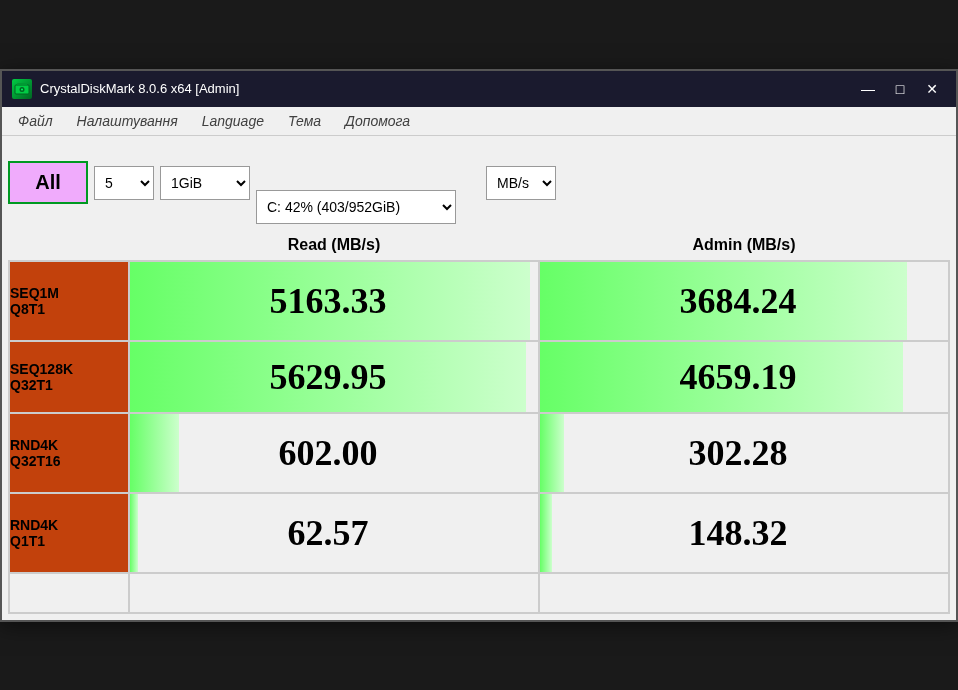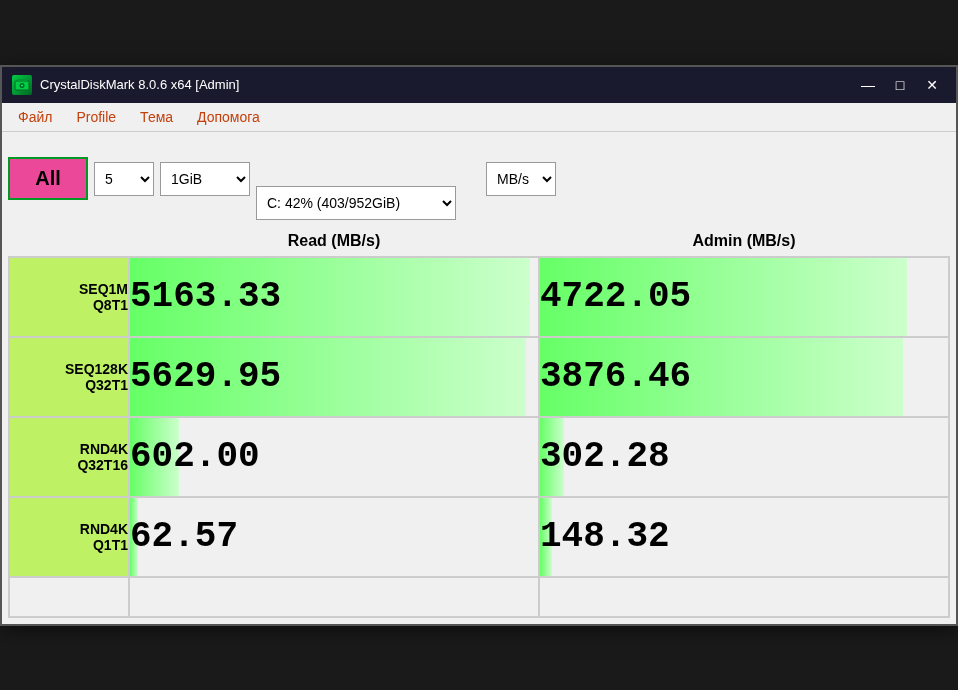--- a/index.html
+++ b/index.html
@@ -66,34 +66,35 @@
     .menu-bar {
       background: #f0f0f0;
       display: flex;
       padding: 2px 4px;
       border-bottom: 1px solid #ccc;
     }
     .menu-item {
       padding: 4px 12px;
       font-size: 14px;
       cursor: pointer;
-      color: #c2410c;
+      color: #404040;
+      font-style: italic;
     }
     .main-content {
       padding: 6px;
       background: #f0f0f0;
     }
     .toolbar {
       display: flex;
       align-items: center;
       gap: 6px;
       margin-bottom: 6px;
     }
     .all-btn {
-      background: #ec4899;
+      background: #f0abfc;
       color: black;
       font-size: 20px;
       font-weight: bold;
       padding: 8px 8px;
       border: 2px solid #009922;
       cursor: pointer;
       min-width: 80px;
       text-align: center;
     }
     .select-box {
@@ -115,22 +116,22 @@
       font-size: 16px;
       font-weight: bold;
       padding: 6px 0;
       text-align: center;
     }
     .results-table td {
       border: 2px solid #ccc;
       padding: 0;
     }
     .label-cell {
-      background: #bef264;
-      text-align: right;
+      background: #c2410c;
+      text-align: left;
       padding: 12px 10px;
       font-size: 14px;
       font-weight: bold;
       width: 120px;
       border: 2px solid #009922;
     }
     .value-cell {
       position: relative;
       overflow: hidden;
       text-align: right;
@@ -143,24 +144,24 @@
       height: 100%;
       background: linear-gradient(to right, #66ff66, #ccffcc);
       z-index: 0;
     }
     .value-text {
       position: relative;
       z-index: 1;
       font-size: 36px;
       font-weight: 900;
       color: black;
-      font-family: Liberation Mono, monospace;
+      font-family: Liberation Serif, serif;
       padding: 8px 12px 8px 0;
       display: block;
-      text-align: left;
+      text-align: center;
     }
     .header-row th {
       background: #f0f0f0;
     }
     .empty-row td {
       height: 40px;
       background: #f0f0f0;
     }
     .count-select { min-width: 60px; }
     .size-select { min-width: 90px; }
@@ -184,21 +185,22 @@
     </div>
     <div class="title-bar-controls">
       <button class="title-btn">—</button>
       <button class="title-btn">□</button>
       <button class="title-btn close">✕</button>
     </div>
   </div>
 
   <div class="menu-bar">
     <span class="menu-item">Файл</span>
-    <span class="menu-item">Profile</span>
+    <span class="menu-item">Налаштування</span>
+    <span class="menu-item">Language</span>
     <span class="menu-item">Тема</span>
     <span class="menu-item">Допомога</span>
   </div>
 
   <div class="main-content">
 
     <div class="toolbar">
       <button class="all-btn">All</button>
       <select class="select-box count-select">
         <option>1</option>
@@ -241,32 +243,32 @@
       </thead>
       <tbody id="table-body">
       <tr style="height: 80px;">
             <td class="label-cell">SEQ1M<br>Q8T1</td>
             <td class="value-cell">
               <div class="bar-bg" style="width: 98%;"></div>
               <span class="value-text">5163.33</span>
             </td>
             <td class="value-cell">
               <div class="bar-bg" style="width: 90%;"></div>
-              <span class="value-text">4722.05</span>
-            </td>
-          </tr>
-          <tr style="height: 80px;">
+              <span class="value-text">3684.24</span>
+            </td>
+          </tr>
+          <tr style="height: 72px;">
             <td class="label-cell">SEQ128K<br>Q32T1</td>
             <td class="value-cell">
               <div class="bar-bg" style="width: 97%;"></div>
               <span class="value-text">5629.95</span>
             </td>
             <td class="value-cell">
               <div class="bar-bg" style="width: 89%;"></div>
-              <span class="value-text">3876.46</span>
+              <span class="value-text">4659.19</span>
             </td>
           </tr>
           <tr style="height: 80px;">
             <td class="label-cell">RND4K<br>Q32T16</td>
             <td class="value-cell">
               <div class="bar-bg" style="width: 12%;"></div>
               <span class="value-text">602.00</span>
             </td>
             <td class="value-cell">
               <div class="bar-bg" style="width: 6%;"></div>

